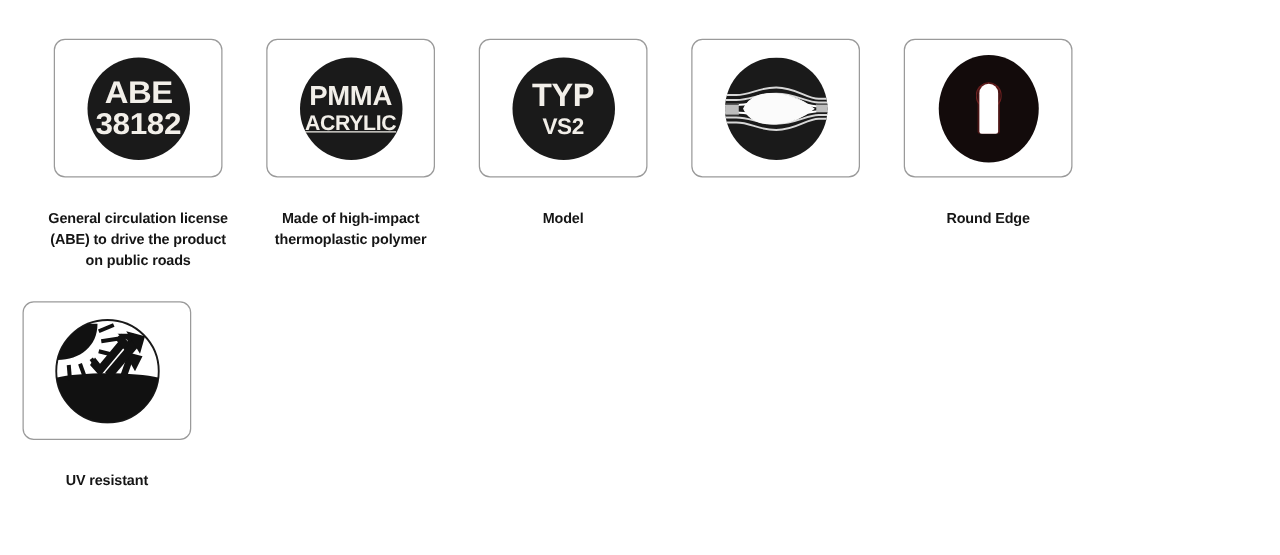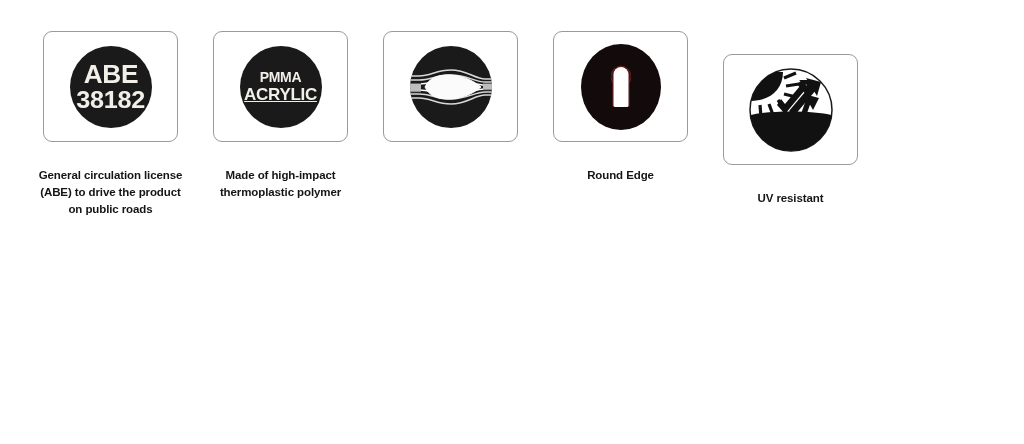--- a/index.html
+++ b/index.html
@@ -81,21 +81,21 @@
   .disc-text {
     color: #f2efe9;
     font-family: "Liberation Sans Narrow", "Liberation Sans", sans-serif;
     font-weight: bold;
     text-align: center;
     line-height: 1;
     letter-spacing: -0.3px;
   }
   .t-abe   { font-size: 25px; transform: scaleX(1.05); }
   .t-num   { font-size: 24px; margin-top: 1px; transform: scaleX(1.05); }
-  .t-pmma  { font-size: 14px; text-align: center; }
+  .t-pmma  { font-size: 22px; text-align: center; }
   .t-acr   { font-size: 17px; margin-top: 2px; text-decoration: underline; }
   .t-typ   { font-size: 26px; }
   .t-vs2   { font-size: 18px; margin-top: 3px; }
   .t-tuv   { font-size: 28px; letter-spacing: 0px; }
 
   
   .aero-wrap { position: relative; width: 92px; height: 82px; }
   .aero-wrap svg { display: block; }
 
   
@@ -146,20 +146,29 @@
   <div class="badge-cell">
     <div class="badge-card">
       <div class="disc">
         <div class="disc-text t-pmma">PMMA</div>
         <div class="disc-text t-acr">ACRYLIC</div>
       </div>
     </div>
     <div class="badge-caption">Made of high-impact thermoplastic polymer</div>
   </div>
 
+  <div class="badge-cell">
+    <div class="badge-card">
+      <div class="disc">
+        <div class="disc-text t-typ">TYP</div>
+        <div class="disc-text t-vs2">VS2</div>
+      </div>
+    </div>
+    <div class="badge-caption">Model</div>
+  </div>
 
 
   <div class="badge-cell">
     <div class="badge-card">
       <div class="aero-wrap">
         <svg width="92" height="82" viewBox="0 0 92 82" aria-hidden="true">
           <defs>
             <clipPath id="aeroClip">
                 <circle cx="46" cy="41" r="41"></circle>
               </clipPath>

